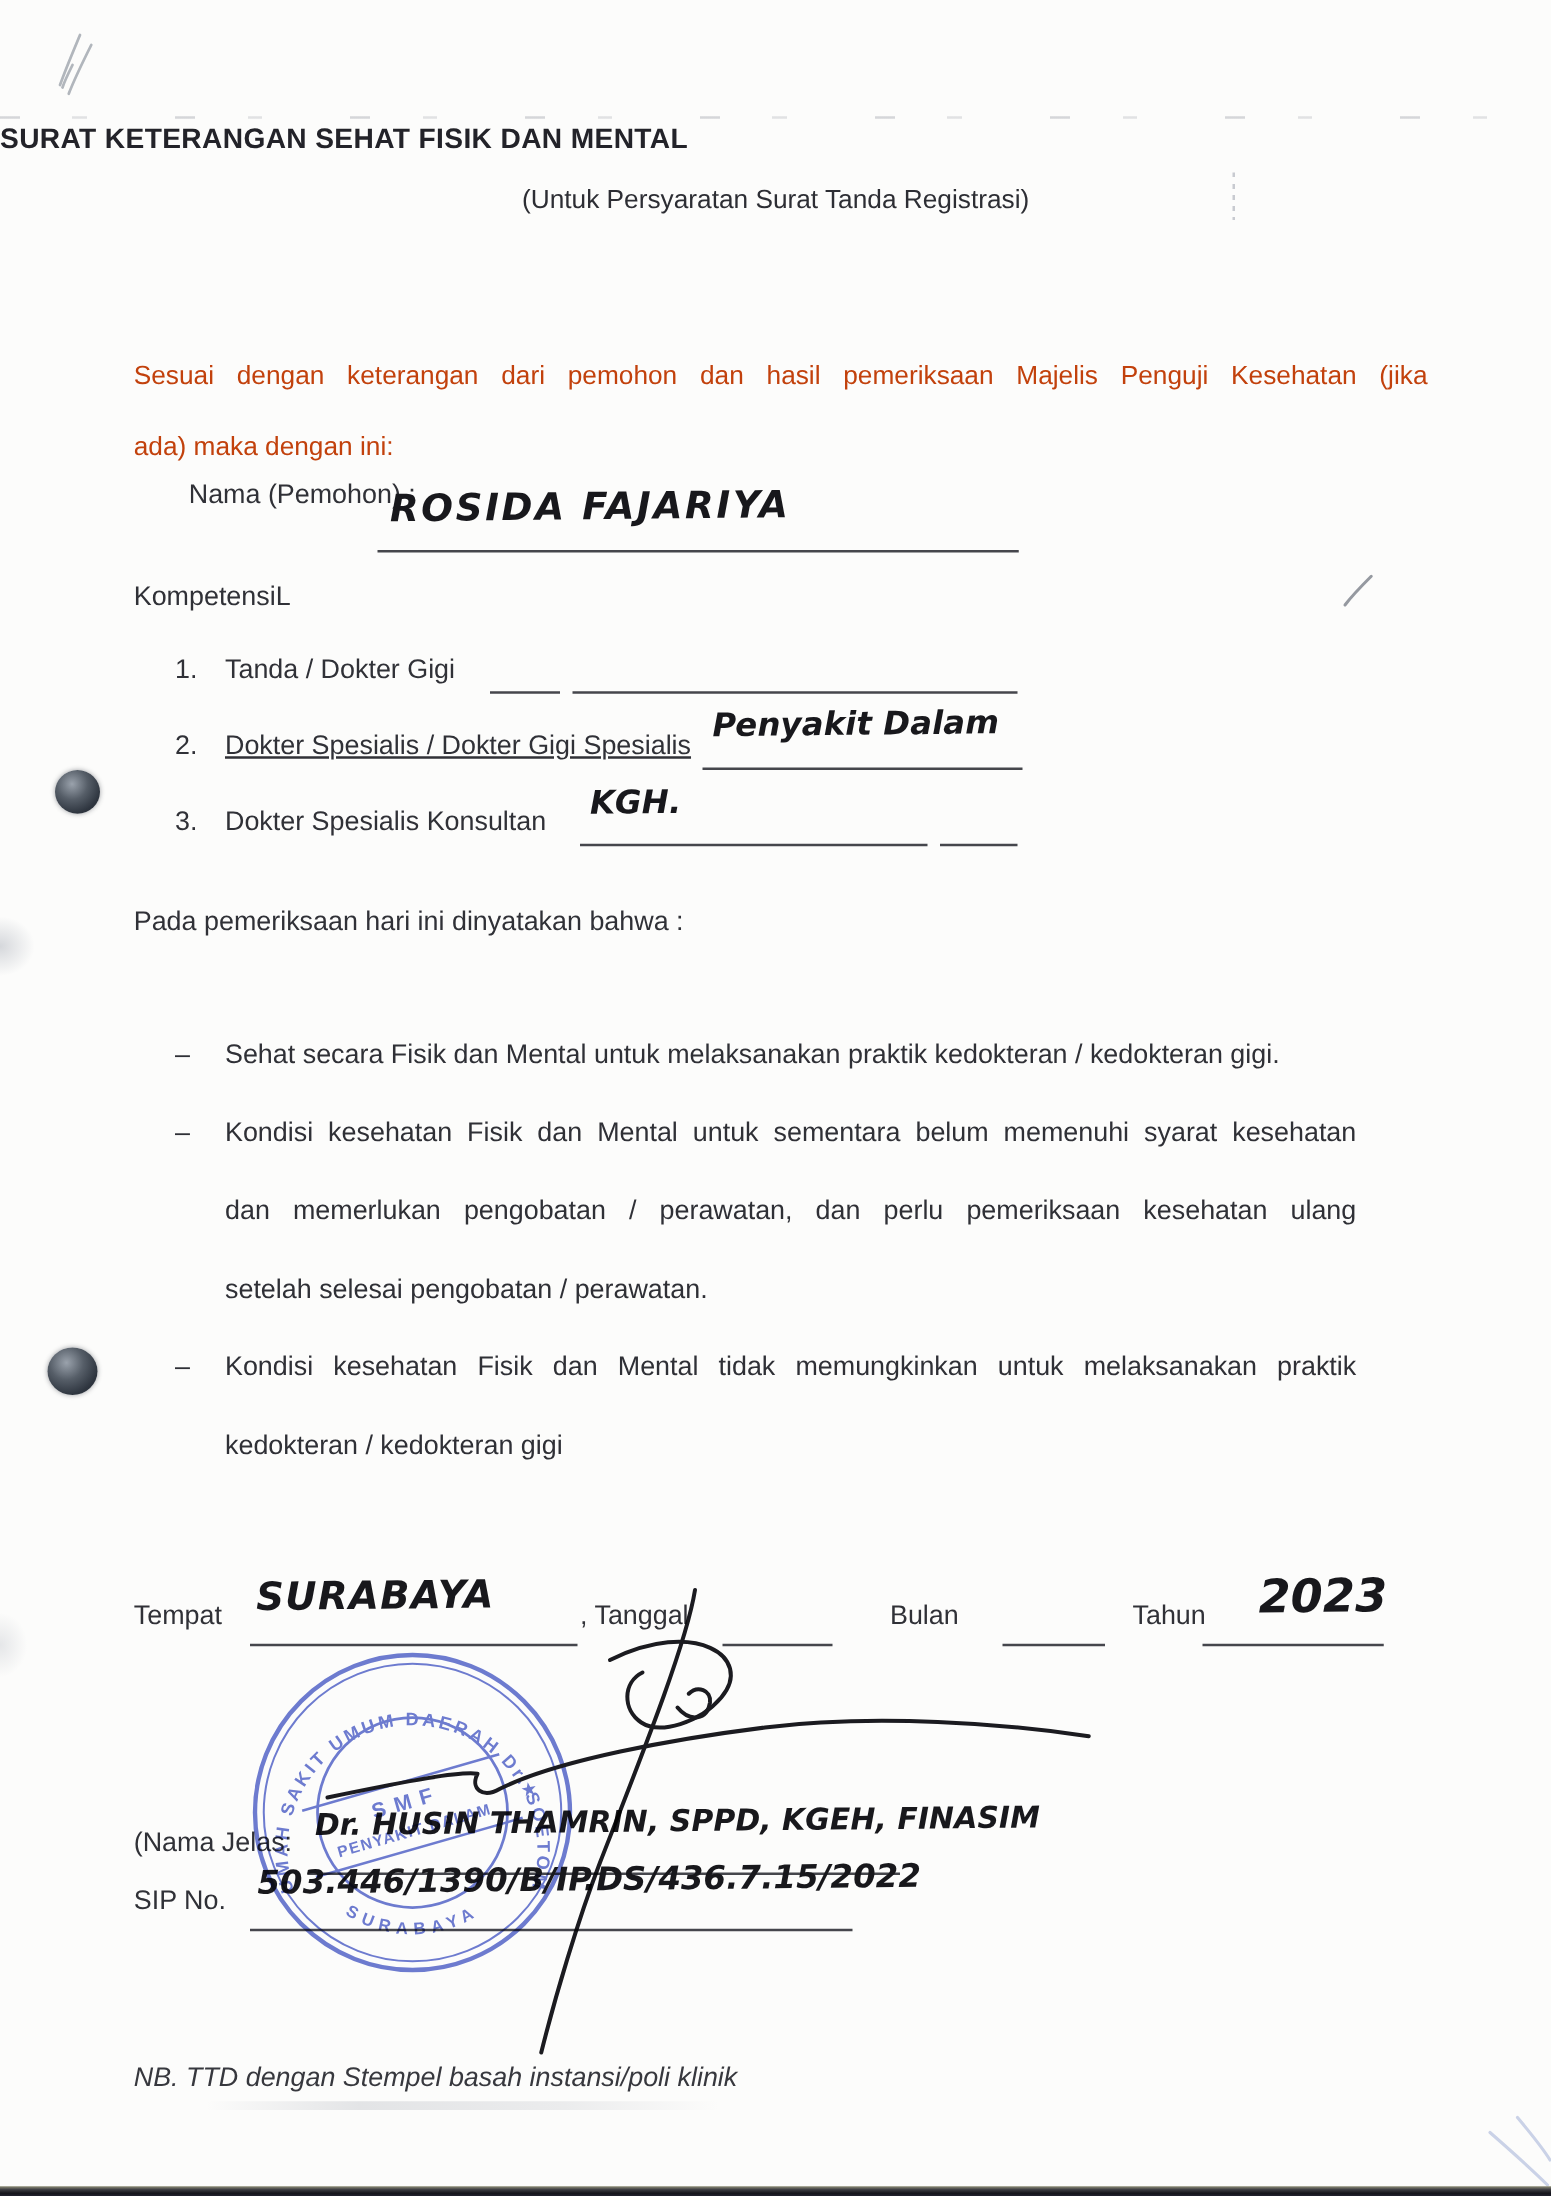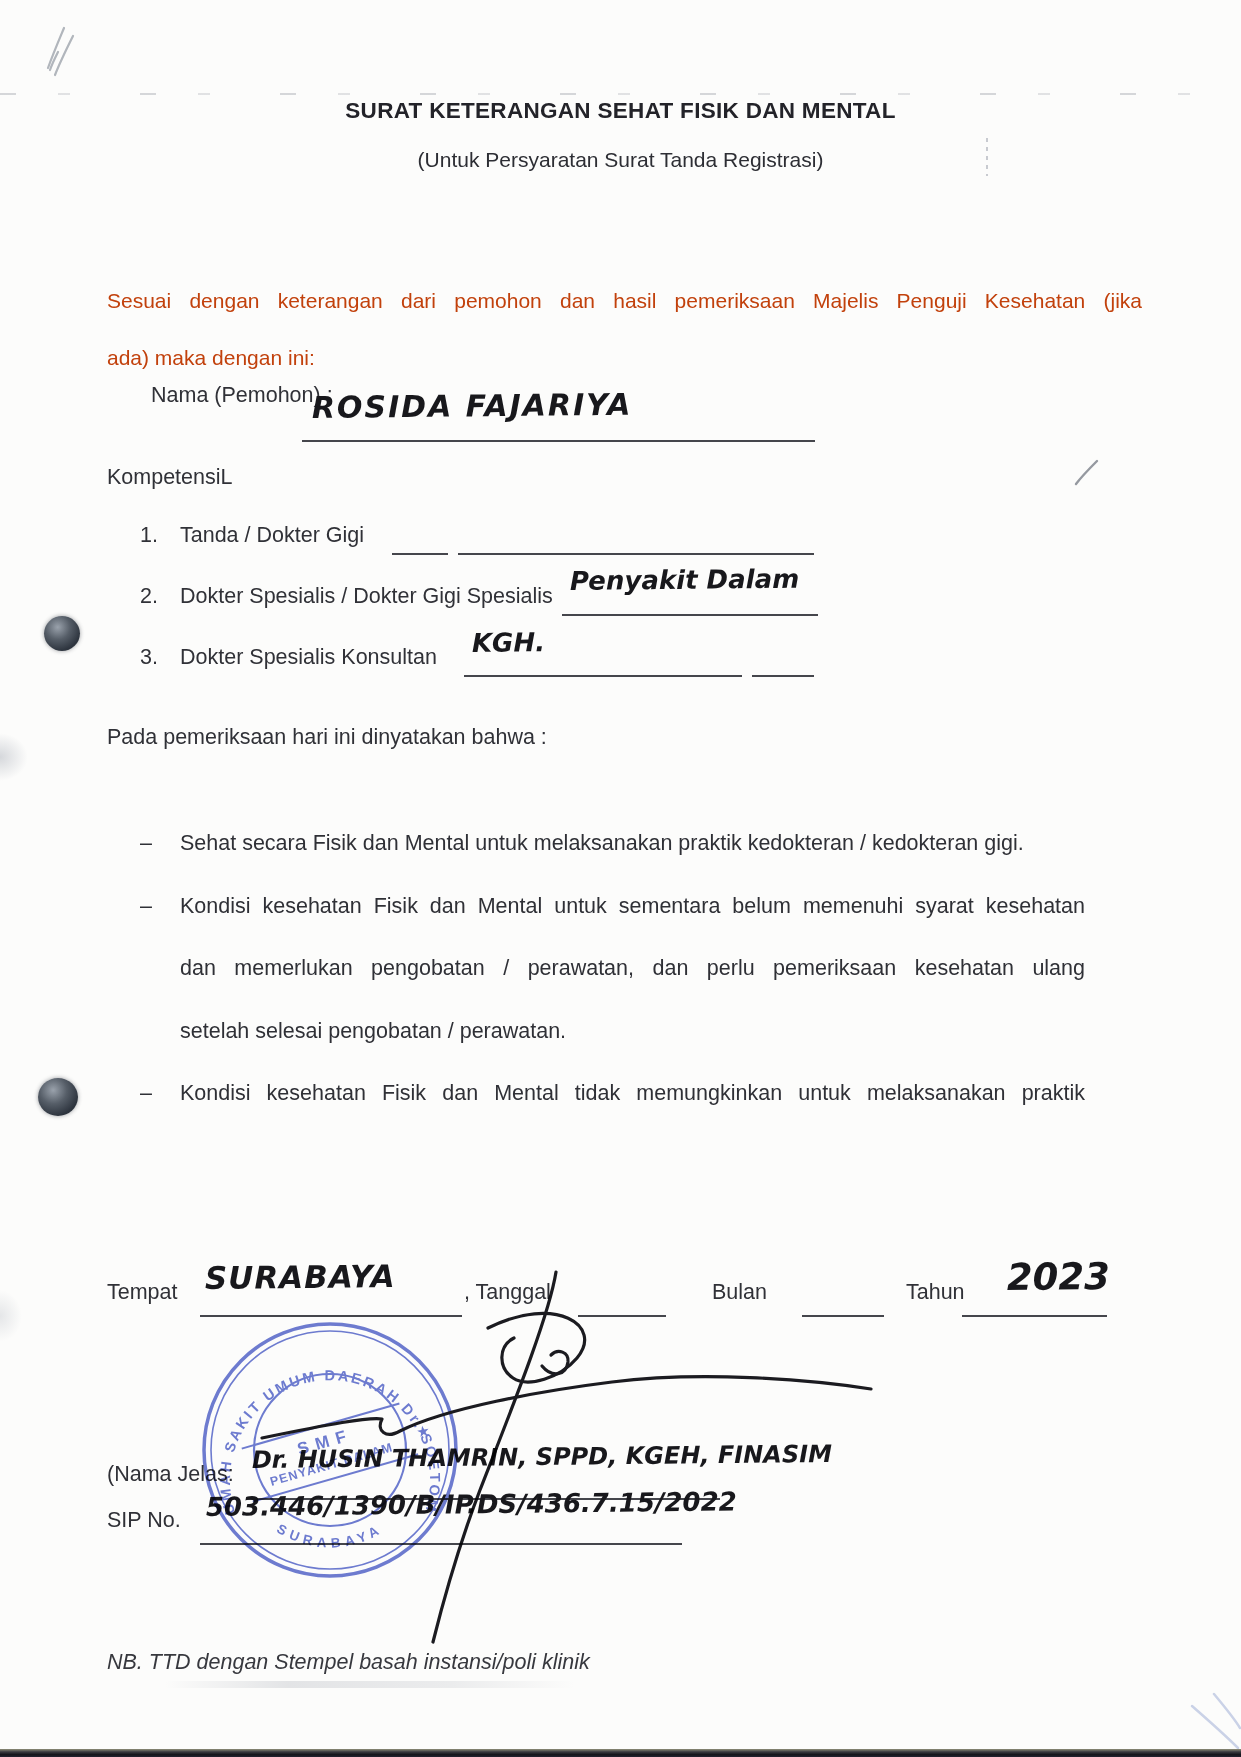--- a/index.html
+++ b/index.html
@@ -3,21 +3,21 @@
 <meta charset="utf-8">
 <style>
   html,body { margin:0; padding:0; background:#e8e8e8; }
   .page {
     position:relative; width:1241px; height:1757px; margin:0 auto;
     background:#fcfcfb; overflow:hidden;
     font-family:"Liberation Sans", sans-serif; color:#33343a;
   }
   .abs { position:absolute; }
   .printed { font-size:21.5px; color:#303137; white-space:nowrap; }
-  .title { top:98px; left:0; right:0; text-align:center; font-size:22.5px; font-weight:bold; color:#232329; letter-spacing:.3px; }
+  .title { top:98px; left:0; right:0; text-align:left; font-size:22.5px; font-weight:bold; color:#232329; letter-spacing:.3px; }
   .subtitle { top:148px; left:0; right:0; text-align:center; font-size:21px; color:#2d2e34; }
   .intro { top:272px; left:107px; width:1035px; font-size:21px; line-height:57px; color:#c2410c; }
   .intro .il1 { text-align:justify; text-align-last:justify; }
   .hw {
     font-family:"DejaVu Sans", sans-serif; font-style:italic; font-weight:bold;
     color:#18181c; white-space:nowrap; transform:rotate(-0.6deg); transform-origin:left bottom;
   }
   .uline { height:2px; background:#45464c; }
   .stmts { top:812px; left:180px; width:905px; font-size:21.5px; color:#2f3036; }
   .stmt { position:relative; }
@@ -63,21 +63,21 @@
   <div class="abs uline" style="left:302px; top:440px; width:513px;"></div>
 
   <span class="abs printed" style="left:107px; top:465px;">KompetensiL</span>
 
   <span class="abs printed" style="left:140px; top:523px;">1.</span>
   <span class="abs printed" style="left:180px; top:523px;">Tanda / Dokter Gigi</span>
   <div class="abs uline" style="left:392px; top:553px; width:56px;"></div>
   <div class="abs uline" style="left:458px; top:553px; width:356px;"></div>
 
   <span class="abs printed" style="left:140px; top:584px;">2.</span>
-  <span class="abs printed" style="left:180px; top:584px;">Dokter Spesialis / Dokter Gigi Spesialis</span>
+  <span class="abs printed" style="left:180px; top:584px;text-decoration:underline;">Dokter Spesialis / Dokter Gigi Spesialis</span>
   <span class="abs hw" style="left:570px; top:566px; font-size:26px;">Penyakit Dalam</span>
   <div class="abs uline" style="left:562px; top:614px; width:256px;"></div>
 
   <span class="abs printed" style="left:140px; top:645px;">3.</span>
   <span class="abs printed" style="left:180px; top:645px;">Dokter Spesialis Konsultan</span>
   <span class="abs hw" style="left:472px; top:628px; font-size:26px;">KGH.</span>
   <div class="abs uline" style="left:464px; top:675px; width:278px;"></div>
   <div class="abs uline" style="left:752px; top:675px; width:62px;"></div>
 
   <span class="abs printed" style="left:107px; top:725px;">Pada pemeriksaan hari ini dinyatakan bahwa :</span>
@@ -89,20 +89,21 @@
     </div>
     <div class="stmt">
       <span class="dash">–</span>
       <div class="sline jl">Kondisi kesehatan Fisik dan Mental untuk sementara belum memenuhi syarat kesehatan</div>
       <div class="sline jl">dan memerlukan pengobatan / perawatan, dan perlu pemeriksaan kesehatan ulang</div>
       <div class="sline">setelah selesai pengobatan / perawatan.</div>
     </div>
     <div class="stmt">
       <span class="dash">–</span>
       <div class="sline jl">Kondisi kesehatan Fisik dan Mental tidak memungkinkan untuk melaksanakan praktik</div>
+      <div class="sline">kedokteran / kedokteran gigi</div>
     </div>
   </div>
 
   <span class="abs printed" style="left:107px; top:1280px;">Tempat</span>
   <span class="abs hw" style="left:205px; top:1260px; font-size:31px; letter-spacing:1px;">SURABAYA</span>
   <div class="abs uline" style="left:200px; top:1315px; width:262px;"></div>
   <span class="abs printed" style="left:464px; top:1280px;">, Tanggal</span>
   <div class="abs uline" style="left:578px; top:1315px; width:88px;"></div>
   <span class="abs printed" style="left:712px; top:1280px;">Bulan</span>
   <div class="abs uline" style="left:802px; top:1315px; width:82px;"></div>

